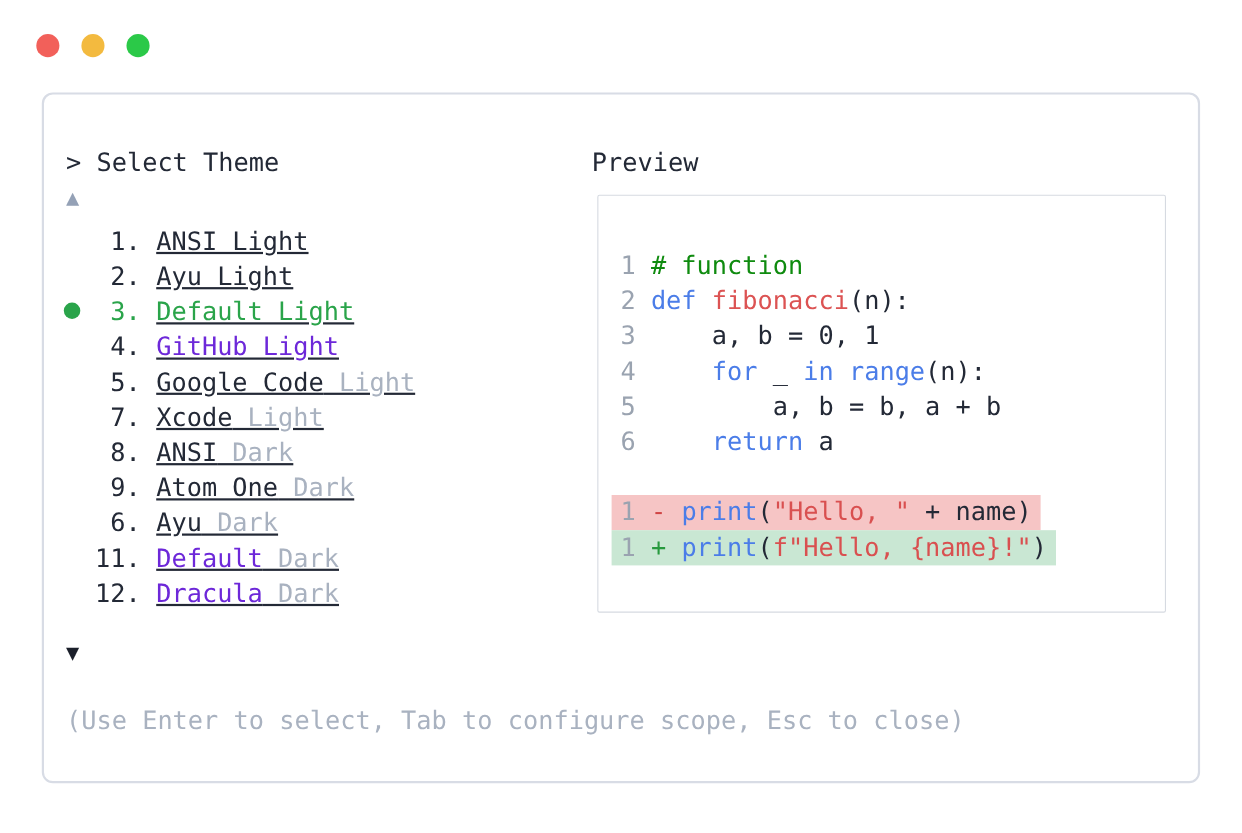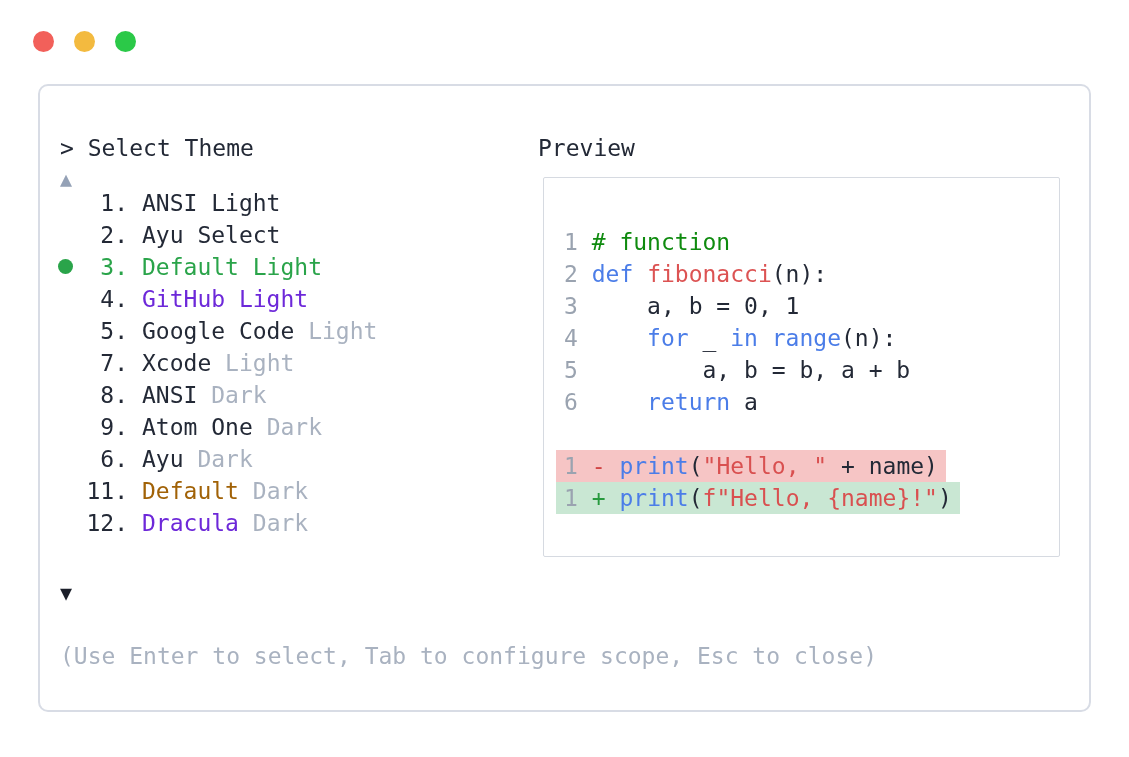--- a/index.html
+++ b/index.html
@@ -9,21 +9,21 @@
   }
   .traffic-lights{position:absolute;left:33px;top:31px;display:flex;gap:20px;}
   .light{width:21px;height:21px;border-radius:50%;display:inline-block;}
   .panel{
     position:absolute;left:38px;top:84px;width:1053px;height:628px;box-sizing:border-box;
     border:2px solid #d8dce5;border-radius:10px;background:#ffffff;
   }
   .prompt{position:absolute;left:20px;top:46px;white-space:pre;}
   .scroll-up{position:absolute;left:20px;top:77px;color:#94a1b6;font-size:20px;line-height:32px;}
   .scroll-down{position:absolute;left:20px;top:491px;color:#1b1f2a;font-size:20px;line-height:32px;}
-  .theme-list{position:absolute;left:20px;top:101px;}
+  .theme-list{position:absolute;left:20px;top:118px;text-decoration:underline;}
   .row{white-space:pre;height:32px;cursor:default;}
   .row .marker{display:inline-block;width:26px;}
   .row .num{display:inline-block;width:42px;text-align:right;}
   .row .name{margin-left:14px;}
   .dot{display:inline-block;width:15px;height:15px;border-radius:50%;vertical-align:middle;margin:0 0 4px -2px;}
   .footer{position:absolute;left:20px;top:554px;white-space:pre;color:#a9b2c0;}
   .preview-label{position:absolute;left:498px;top:46px;}
   .preview-box{
     position:absolute;left:503px;top:91px;width:517px;height:380px;box-sizing:border-box;
     border:1.5px solid #d6dae1;border-radius:2px;background:#ffffff;overflow:hidden;
@@ -41,29 +41,29 @@
     <span class="light" id="tl-0" style="background: rgb(242, 96, 90);"></span>
     <span class="light" id="tl-1" style="background: rgb(243, 186, 63);"></span>
     <span class="light" id="tl-2" style="background: rgb(43, 201, 72);"></span>
   </div>
 
   <div class="panel">
     <div class="prompt">&gt; Select Theme</div>
     <div class="scroll-up" style="color: rgb(148, 161, 182);">▲</div>
     <div class="theme-list" id="theme-list">
         <div class="row"><span class="marker"></span><span class="num" style="color: rgb(35, 41, 54);">1.</span><span class="name" style="color: rgb(35, 41, 54);">ANSI Light</span></div>
-        <div class="row"><span class="marker"></span><span class="num" style="color: rgb(35, 41, 54);">2.</span><span class="name" style="color: rgb(35, 41, 54);">Ayu Select</span></div>
+        <div class="row"><span class="marker"></span><span class="num" style="color: rgb(35, 41, 54);">2.</span><span class="name" style="color: rgb(35, 41, 54);">Ayu Light</span></div>
         <div class="row"><span class="marker"><span class="dot" style="background: rgb(42, 164, 74);"></span></span><span class="num" style="color: rgb(42, 164, 74);">3.</span><span class="name" style="color: rgb(42, 164, 74);">Default Light</span></div>
         <div class="row"><span class="marker"></span><span class="num" style="color: rgb(35, 41, 54);">4.</span><span class="name" style="color: #6d28d9; margin-top: 48px;">GitHub Light</span></div>
         <div class="row"><span class="marker"></span><span class="num" style="color: rgb(35, 41, 54);">5.</span><span class="name" style="color: rgb(35, 41, 54);">Google Code</span><span style="color: rgb(169, 178, 192);"> Light</span></div>
         <div class="row"><span class="marker"></span><span class="num" style="color: rgb(35, 41, 54);">7.</span><span class="name" style="color: rgb(35, 41, 54);">Xcode</span><span style="color: rgb(169, 178, 192);"> Light</span></div>
         <div class="row"><span class="marker"></span><span class="num" style="color: rgb(35, 41, 54);">8.</span><span class="name" style="color: rgb(35, 41, 54); text-align: center;">ANSI</span><span style="color: rgb(169, 178, 192);"> Dark</span></div>
         <div class="row"><span class="marker"></span><span class="num" style="color: rgb(35, 41, 54);">9.</span><span class="name" style="color: rgb(35, 41, 54);">Atom One</span><span style="color: rgb(169, 178, 192);"> Dark</span></div>
         <div class="row"><span class="marker"></span><span class="num" style="color: rgb(35, 41, 54);">6.</span><span class="name" style="color: rgb(35, 41, 54);">Ayu</span><span style="color: rgb(169, 178, 192);"> Dark</span></div>
-        <div class="row"><span class="marker"></span><span class="num" style="color: rgb(35, 41, 54);">11.</span><span class="name" style="color: #a16207;">Default</span><span style="color: rgb(169, 178, 192);"> Dark</span></div>
+        <div class="row"><span class="marker"></span><span class="num" style="color: rgb(35, 41, 54);">11.</span><span class="name" style="color: #6d28d9;">Default</span><span style="color: rgb(169, 178, 192);"> Dark</span></div>
         <div class="row"><span class="marker"></span><span class="num" style="color: rgb(35, 41, 54);">12.</span><span class="name" style="color: #6d28d9;">Dracula</span><span style="color: rgb(169, 178, 192);"> Dark</span></div>
       </div>
     <div class="scroll-down" style="color: rgb(27, 31, 42);">▼</div>
     <div class="footer" style="color: rgb(169, 178, 192);">(Use Enter to select, Tab to configure scope, Esc to close)</div>
 
     <div class="preview-label">Preview</div>
     <div class="preview-box">
       <pre class="code" id="code"><div class="code-line"><span style="color: rgb(154, 163, 176);">1</span> <span style="color: rgb(15, 139, 15);"># function</span></div><div class="code-line"><span style="color: rgb(154, 163, 176);">2</span> <span style="color: rgb(75, 125, 232);">def</span><span style="color: rgb(35, 41, 54);"> </span><span style="color: rgb(220, 83, 83);">fibonacci</span><span style="color: rgb(35, 41, 54);">(n):</span></div><div class="code-line"><span style="color: rgb(154, 163, 176);">3</span> <span style="color: rgb(35, 41, 54);">    a, b = 0, 1</span></div><div class="code-line"><span style="color: rgb(154, 163, 176);">4</span> <span style="color: rgb(35, 41, 54);">    </span><span style="color: rgb(75, 125, 232);">for</span><span style="color: rgb(35, 41, 54);"> _ </span><span style="color: rgb(75, 125, 232);">in</span><span style="color: rgb(35, 41, 54);"> </span><span style="color: rgb(75, 125, 232);">range</span><span style="color: rgb(35, 41, 54);">(n):</span></div><div class="code-line"><span style="color: rgb(154, 163, 176);">5</span> <span style="color: rgb(35, 41, 54);">        a, b = b, a + b</span></div><div class="code-line"><span style="color: rgb(154, 163, 176);">6</span> <span style="color: rgb(35, 41, 54);">    </span><span style="color: rgb(75, 125, 232);">return</span><span style="color: rgb(35, 41, 54);"> a</span></div><div class="code-line"></div><div class="code-line"><span class="diff-wrap" style="background: rgb(246, 197, 197);"><span style="color: rgb(154, 163, 176);">1</span> <span style="color: rgb(208, 68, 68);">-</span><span style="color: rgb(35, 41, 54);"> </span><span style="color: rgb(75, 125, 232);">print</span><span style="color: rgb(35, 41, 54);">(</span><span style="color: rgb(217, 80, 80);">"Hello, "</span><span style="color: rgb(35, 41, 54);"> + name)</span></span></div><div class="code-line"><span class="diff-wrap" style="background: rgb(201, 231, 211);"><span style="color: rgb(154, 163, 176);">1</span> <span style="color: rgb(39, 154, 62);">+</span><span style="color: rgb(35, 41, 54);"> </span><span style="color: rgb(75, 125, 232);">print</span><span style="color: rgb(35, 41, 54);">(</span><span style="color: rgb(217, 80, 80);">f"Hello, {name}!"</span><span style="color: rgb(35, 41, 54);">)</span></span></div></pre>
     </div>
   </div>

